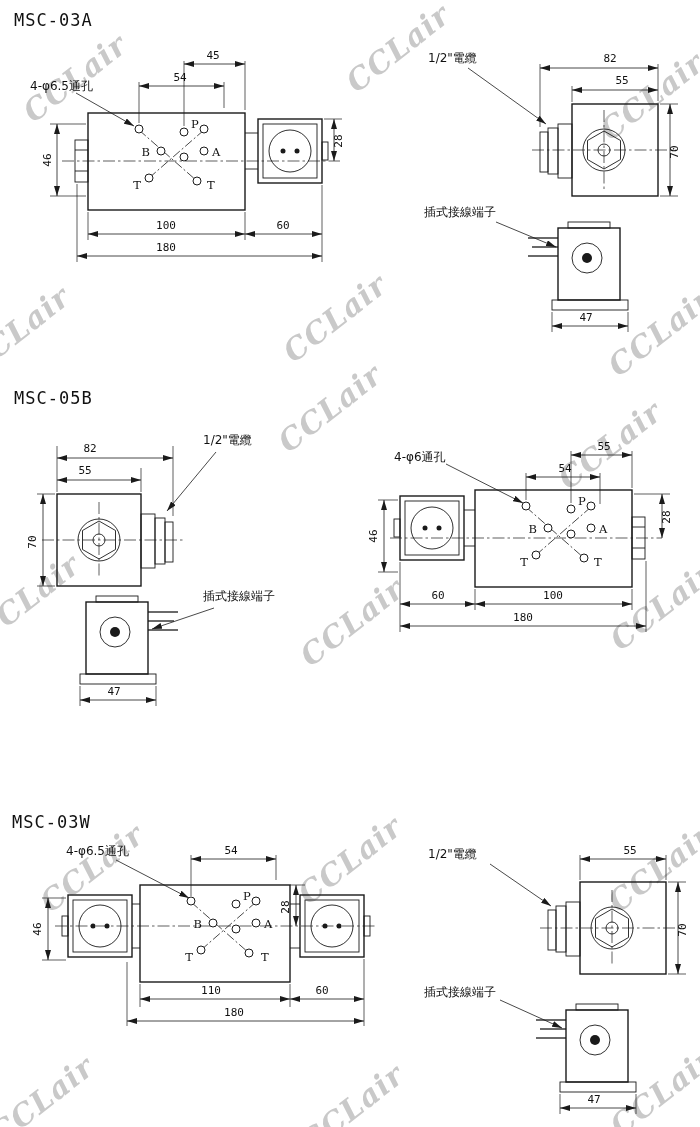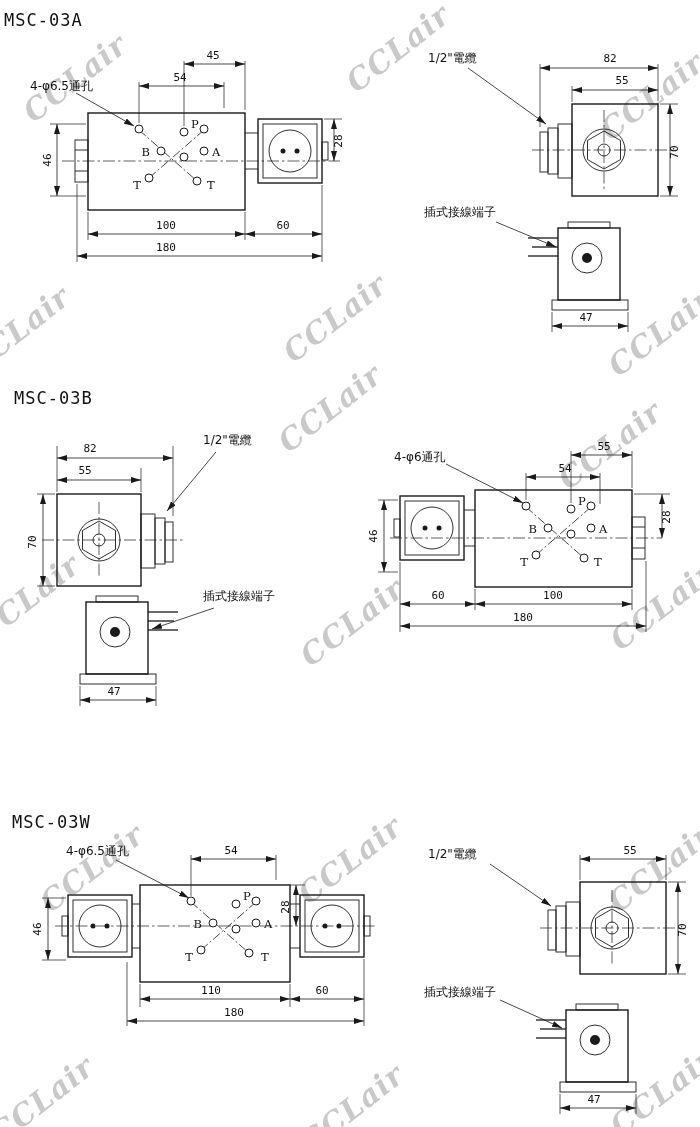--- a/index.html
+++ b/index.html
@@ -49,22 +49,22 @@
   <div class="wm" style="left:28px;top:598px">CCLair</div>
   <div class="wm" style="left:352px;top:622px">CCLair</div>
   <div class="wm" style="left:662px;top:606px">CCLair</div>
   <div class="wm" style="left:92px;top:868px">CCLair</div>
   <div class="wm" style="left:350px;top:860px">CCLair</div>
   <div class="wm" style="left:660px;top:868px">CCLair</div>
   <div class="wm" style="left:42px;top:1100px">CCLair</div>
   <div class="wm" style="left:352px;top:1108px">CCLair</div>
   <div class="wm" style="left:662px;top:1092px">CCLair</div>
 
-  <div class="title" style="left:4px;top:10px">MSC-03A</div>
-  <div class="title" style="left:14px;top:388px">MSC-03B</div>
+  <div class="title" style="left:14px;top:10px">MSC-03A</div>
+  <div class="title" style="left:14px;top:388px">MSC-05B</div>
   <div class="title" style="left:12px;top:812px">MSC-03W</div>
 
   <svg class="sheet" style="top:0" width="700" height="340" viewBox="0 0 700 340">
     <g>
       <g>
         <rect class="tn" x="75" y="140" width="13" height="42"></rect>
         <line class="tn" x1="75" y1="150" x2="88" y2="150"></line>
         <line class="tn" x1="75" y1="171" x2="88" y2="171"></line>
         <rect class="ol" x="88" y="113" width="157" height="97"></rect>
         <line class="cl" x1="62" y1="161" x2="340" y2="161"></line>

